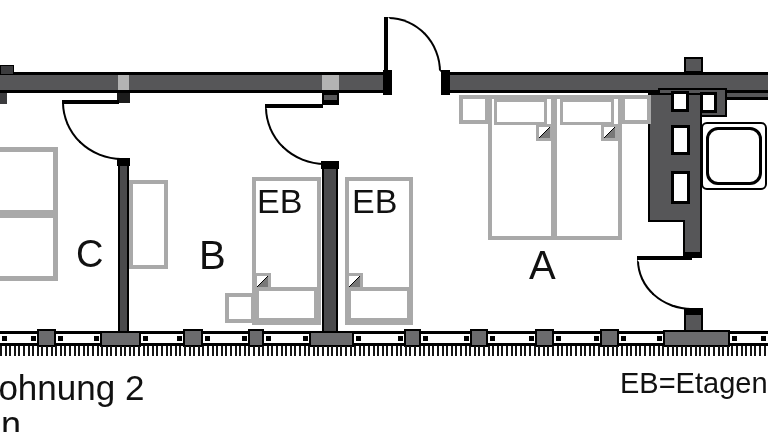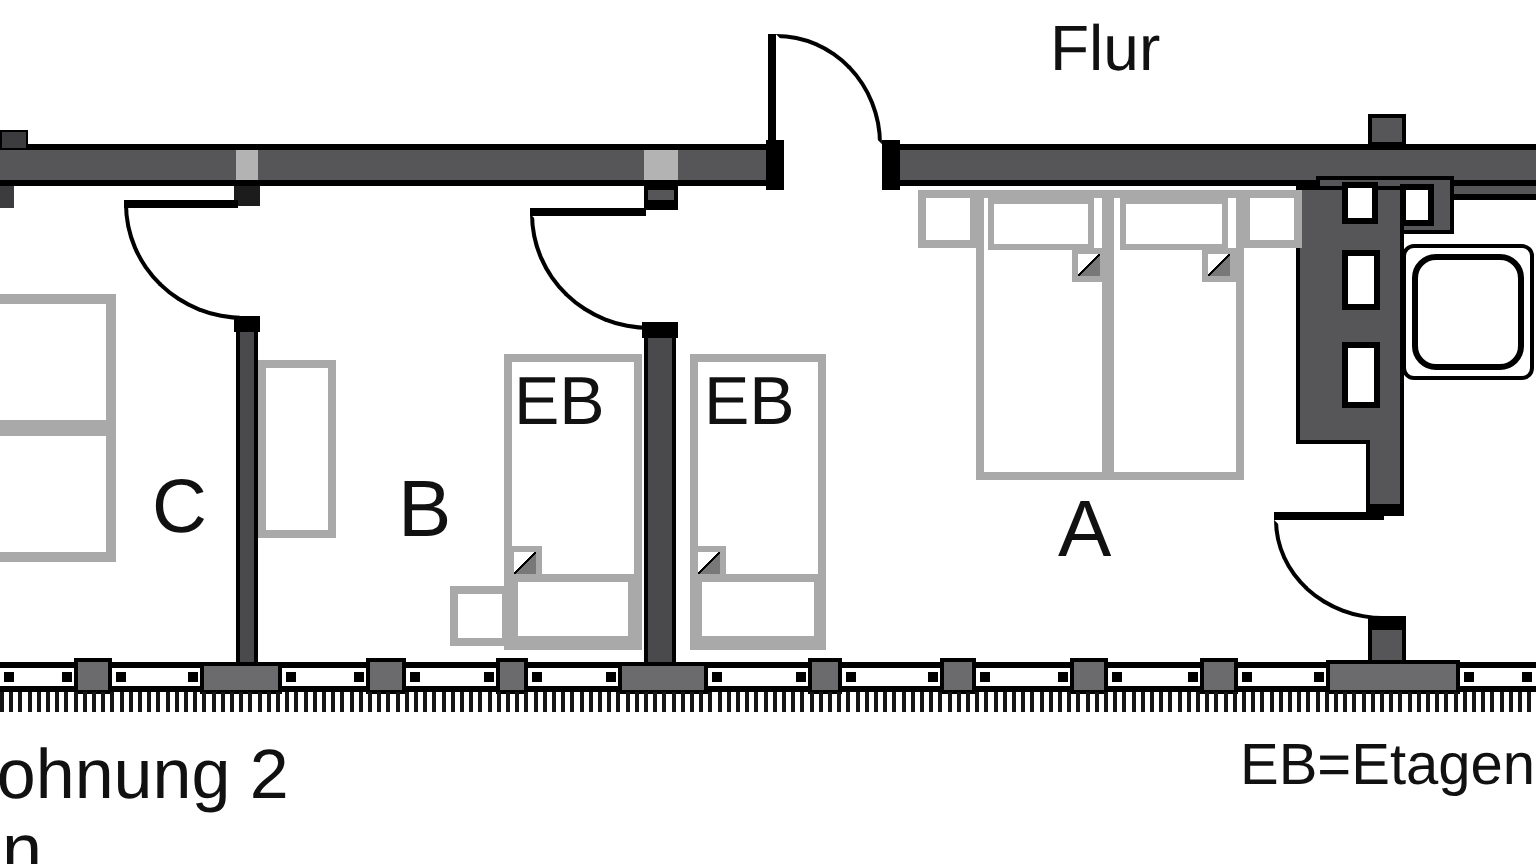--- a/index.html
+++ b/index.html
@@ -114,21 +114,20 @@
 
   <div class="abs furn" style="left:459px;top:95px;width:30px;height:29px;"></div>
   <div class="abs furn" style="left:621px;top:95px;width:30px;height:29px;"></div>
   <div class="abs furn" style="left:488px;top:95px;width:134px;height:145px;"></div>
   <div class="abs" style="left:551px;top:97px;width:6px;height:141px;background:#a9a9a9;"></div>
   <div class="abs furn3" style="left:494px;top:99px;width:53px;height:26px;"></div>
   <div class="abs furn3" style="left:560px;top:99px;width:54px;height:26px;"></div>
   <div class="abs fold" style="left:536px;top:124px;width:17px;height:17px;"></div>
   <div class="abs fold" style="left:601px;top:124px;width:17px;height:17px;"></div>
 
-  <div class="lbl" style="left:525px;top:6px;font-size:32px;">Flur</div>
   <div class="lbl" style="left:76px;top:233px;font-size:38px;">C</div>
   <div class="lbl" style="left:199px;top:233px;font-size:40px;">B</div>
   <div class="lbl" style="left:529px;top:243px;font-size:40px;">A</div>
   <div class="lbl" style="left:257px;top:182px;font-size:34px;">EB</div>
   <div class="lbl" style="left:352px;top:182px;font-size:34px;">EB</div>
   <div class="lbl" style="left:-34px;top:368px;font-size:35px;">Wohnung 2</div>
   <div class="lbl" style="left:1px;top:404px;font-size:36px;">n</div>
   <div class="lbl" style="left:620px;top:367px;font-size:29px;">EB=Etagenbett</div>
 
 </div>

